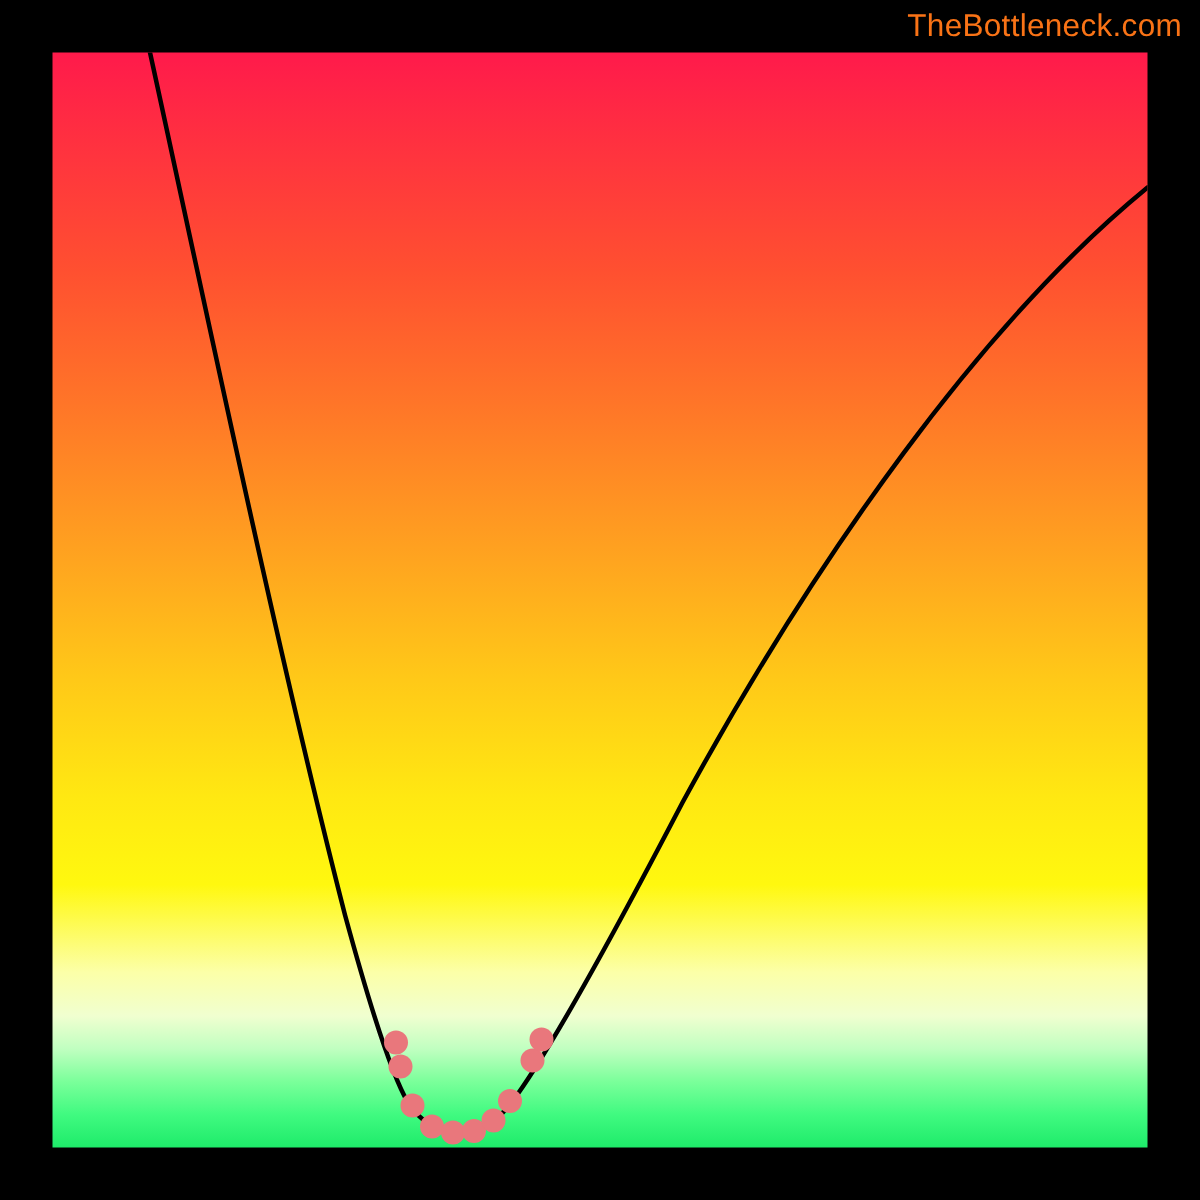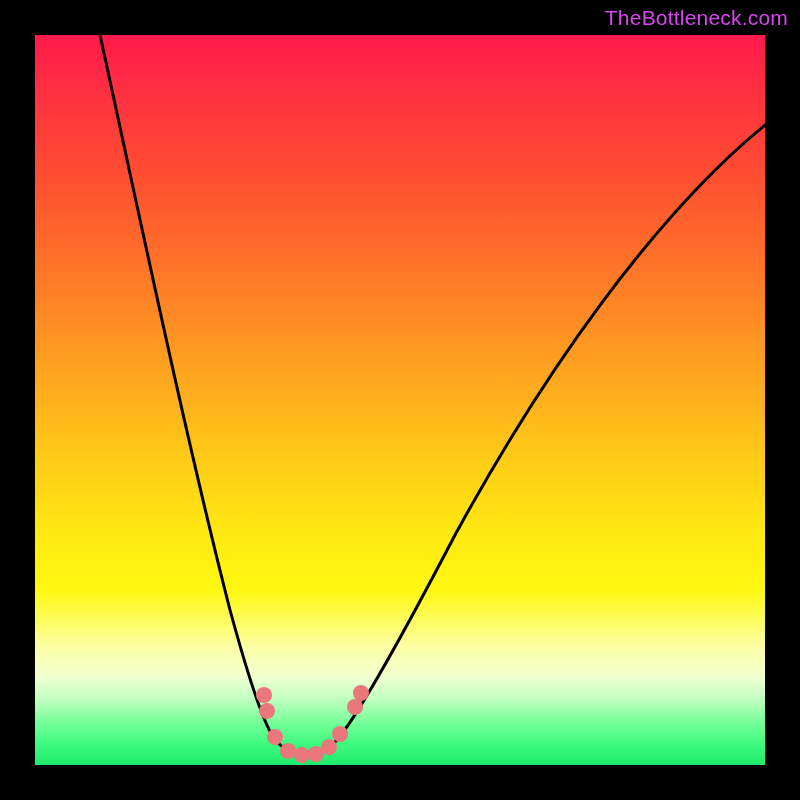--- a/index.html
+++ b/index.html
@@ -47,21 +47,21 @@
     position: absolute;
     left: 35px;
     top: 35px;
     width: 730px;
     height: 730px;
   }
   .watermark {
     position: absolute;
     top: 6px;
     right: 12px;
-    color: #d946ef;
+    color: #f97316;
     font-size: 21px;
     letter-spacing: 0.2px;
     font-weight: 500;
   }
 </style>
 </head>
 <body>
 
 <div class="frame">
   <div class="gradient"></div>

